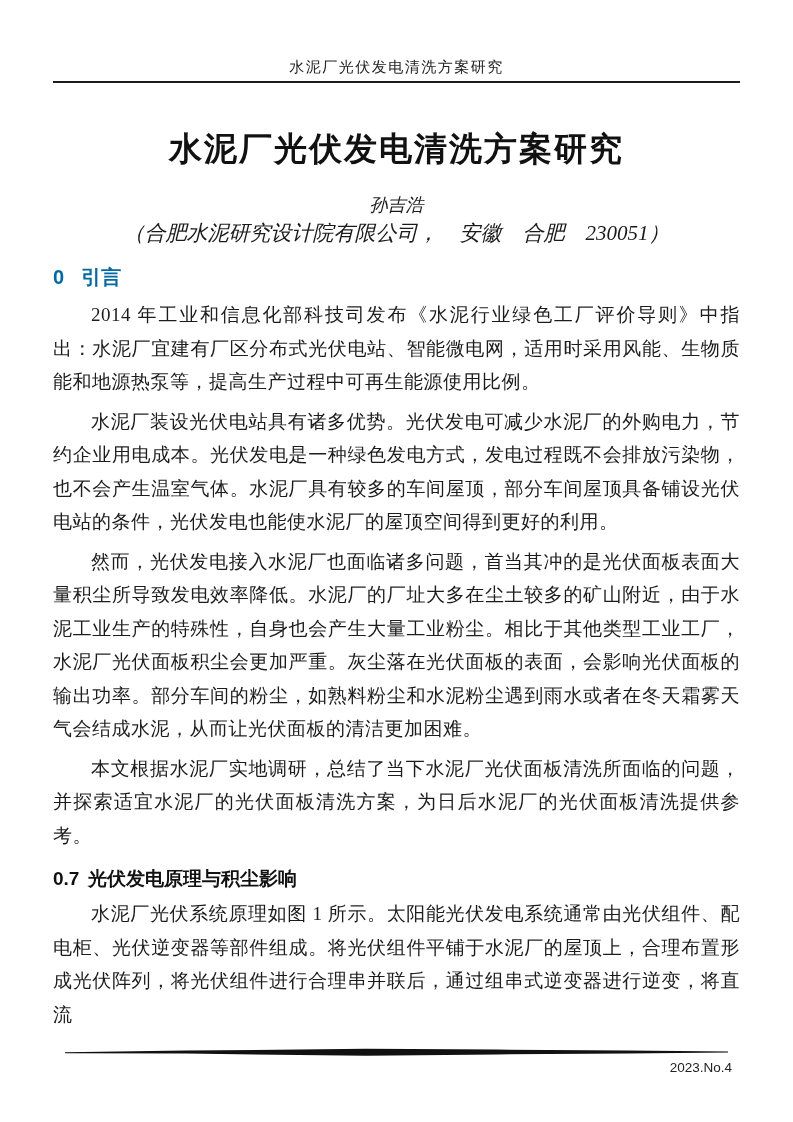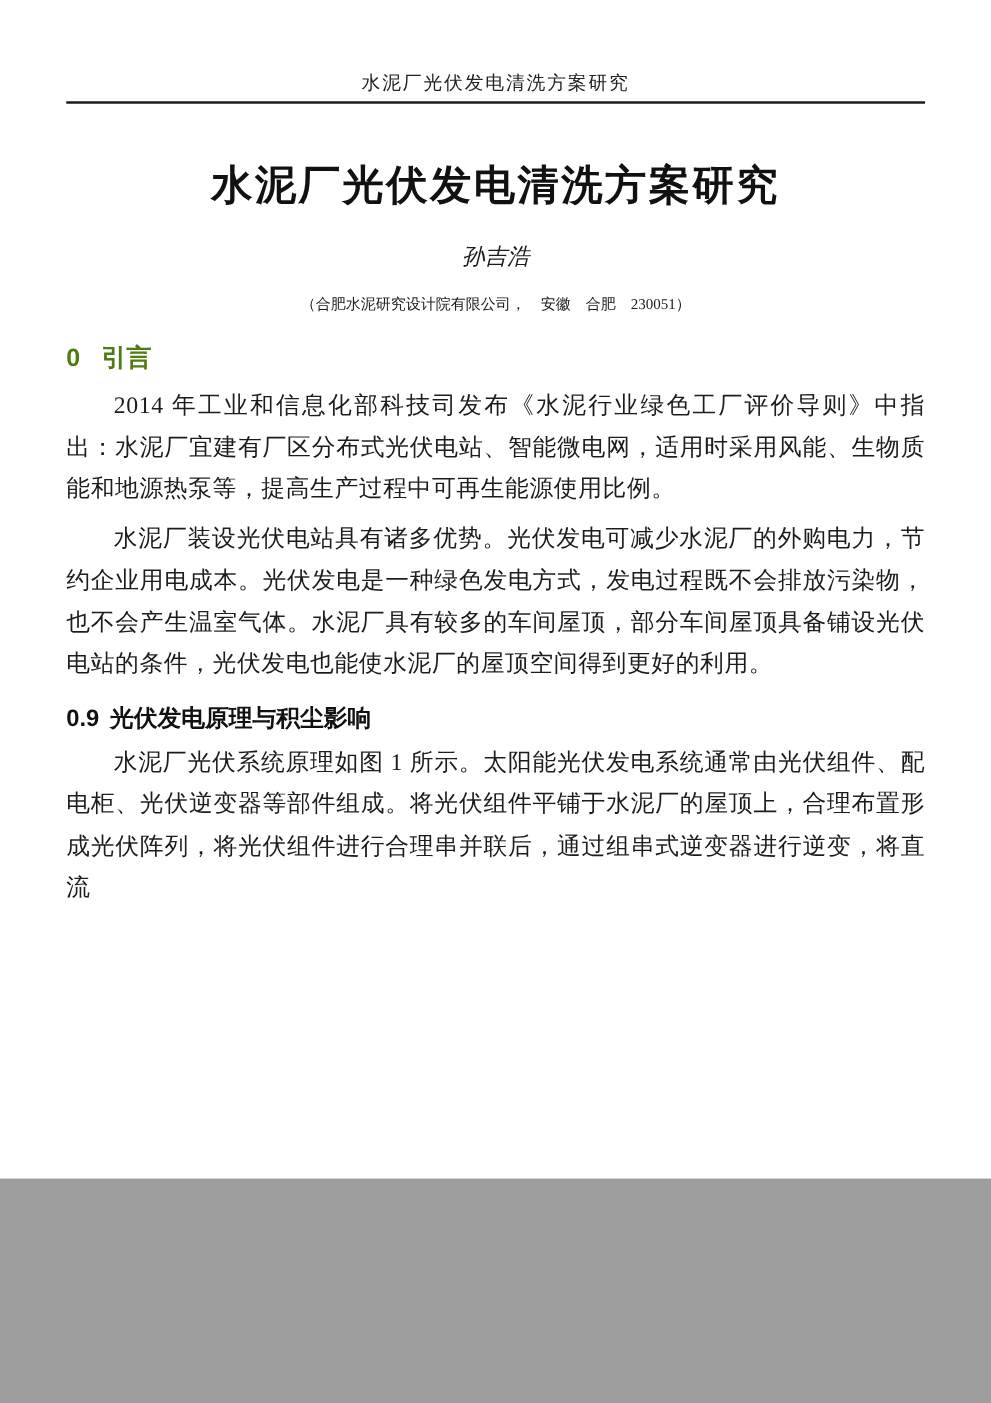--- a/index.html
+++ b/index.html
@@ -3,21 +3,21 @@
 <meta charset="utf-8">
 <style>
   html, body {
     margin: 0;
     padding: 0;
     background: #9e9e9e;
   }
   .page {
     position: relative;
     width: 793px;
-    height: 943px;
+    height: 1122px;
     margin: 0 auto;
     background: #ffffff;
     box-sizing: border-box;
     padding: 0 53px;
     overflow: hidden;
     color: #1a1a1a;
     font-family: "Liberation Serif", "DejaVu Serif", serif;
   }
 
   
@@ -47,34 +47,35 @@
     color: #111111;
   }
   .author-line {
     margin-top: 25px;
     text-align: center;
     font-size: 18px;
     line-height: 22px;
     font-style: italic;
   }
   .affiliation-line {
-    margin-top: 16px;
+    margin-top: 6px;
     text-align: center;
-    font-size: 12px;
+    font-size: 21px;
     line-height: 22px;
+    font-style: italic;
   }
 
   
   .h-level1 {
     margin: 20px 0 8px 0;
     font-family: "Liberation Sans", "DejaVu Sans", sans-serif;
     font-size: 20px;
     font-weight: bold;
     line-height: 26px;
-    color: #4d7c0f;
+    color: #0369a1;
   }
   .h-level1 .sec-num { display: inline-block; margin-right: 0.85em; }
   .h-level2 {
     margin: 14px 0 6px 0;
     font-family: "Liberation Sans", "DejaVu Sans", sans-serif;
     font-size: 19px;
     font-weight: bold;
     line-height: 25px;
     color: #111111;
   }
@@ -137,25 +138,27 @@
 
   <div class="affiliation-line">（合肥水泥研究设计院有限公司，　安徽　合肥　230051）</div>
 
   <div class="h-level1">
     <span class="sec-num">0</span><span>引言</span>
   </div>
 
   <div class="body-text">
     <p>2014 年工业和信息化部科技司发布《水泥行业绿色工厂评价导则》中指出：水泥厂宜建有厂区分布式光伏电站、智能微电网，适用时采用风能、生物质能和地源热泵等，提高生产过程中可再生能源使用比例。</p>
     <p>水泥厂装设光伏电站具有诸多优势。光伏发电可减少水泥厂的外购电力，节约企业用电成本。光伏发电是一种绿色发电方式，发电过程既不会排放污染物，也不会产生温室气体。水泥厂具有较多的车间屋顶，部分车间屋顶具备铺设光伏电站的条件，光伏发电也能使水泥厂的屋顶空间得到更好的利用。</p>
+    <p>然而，光伏发电接入水泥厂也面临诸多问题，首当其冲的是光伏面板表面大量积尘所导致发电效率降低。水泥厂的厂址大多在尘土较多的矿山附近，由于水泥工业生产的特殊性，自身也会产生大量工业粉尘。相比于其他类型工业工厂，水泥厂光伏面板积尘会更加严重。灰尘落在光伏面板的表面，会影响光伏面板的输出功率。部分车间的粉尘，如熟料粉尘和水泥粉尘遇到雨水或者在冬天霜雾天气会结成水泥，从而让光伏面板的清洁更加困难。</p>
+    <p>本文根据水泥厂实地调研，总结了当下水泥厂光伏面板清洗所面临的问题，并探索适宜水泥厂的光伏面板清洗方案，为日后水泥厂的光伏面板清洗提供参考。</p>
   </div>
 
 
   <div class="h-level2">
-    <span class="sec-num">0.9</span><span>光伏发电原理与积尘影响</span>
+    <span class="sec-num">0.7</span><span>光伏发电原理与积尘影响</span>
   </div>
 
   <div class="body-text">
     <p>水泥厂光伏系统原理如图 1 所示。太阳能光伏发电系统通常由光伏组件、配电柜、光伏逆变器等部件组成。将光伏组件平铺于水泥厂的屋顶上，合理布置形成光伏阵列，将光伏组件进行合理串并联后，通过组串式逆变器进行逆变，将直流</p>
   </div>
 
   <div class="page-footer">
     <div class="footer-rule-wrap">
       <svg viewBox="0 0 660 9" preserveAspectRatio="none" aria-hidden="true">
         <polygon fill="#111111" points="0,4.2 120,2.6 300,0.8 430,1.6 560,2.4 660,3.4 660,4.4 560,5.4 430,6.4 300,7.8 120,5.6 0,5.2"></polygon>

